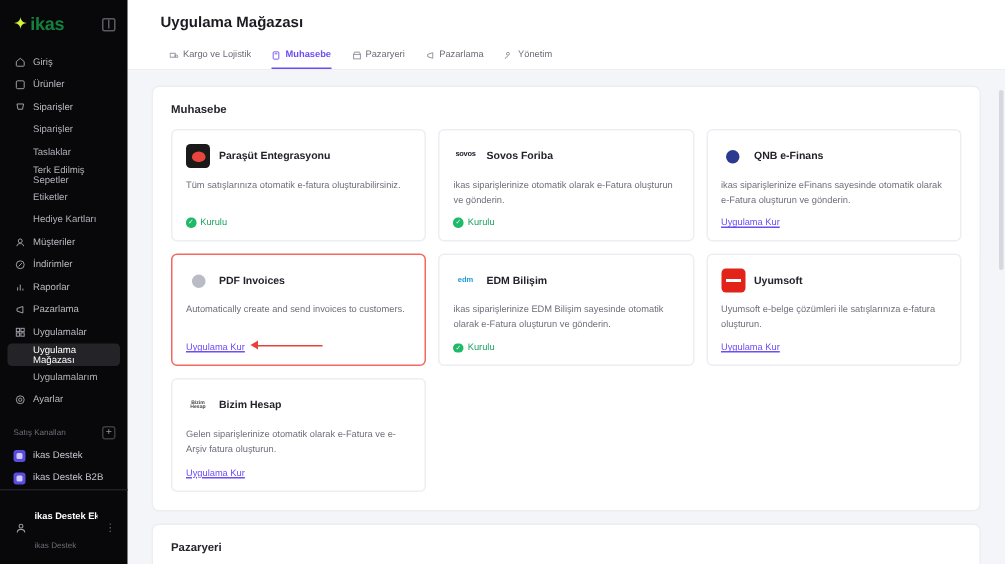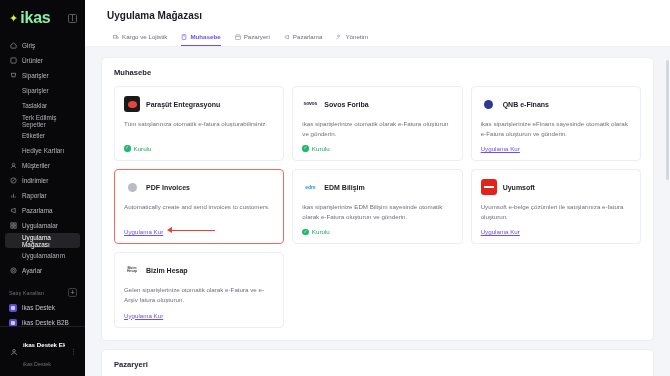--- a/index.html
+++ b/index.html
@@ -19,21 +19,21 @@
     display: flex; flex-direction: column;
     flex: 0 0 85px;
     position: relative;
   }
   .sb-logo-row {
     display: flex; align-items: center; justify-content: space-between;
     padding: 9px 8px 8px 9px;
   }
   .sb-brand { display: flex; align-items: center; gap: 2px; }
   .bolt { color: #d4f33a; font-size: 11px; line-height: 1; }
-  .brand-text { color: #86efac; font-size: 16px; font-weight: bold; letter-spacing: -0.2px; text-align: right; }
+  .brand-text { color: #15803d; font-size: 12px; font-weight: bold; letter-spacing: -0.2px; text-align: right; }
   .collapse-ic {
     width: 9px; height: 9px; border: 1px solid #5a5a63; border-radius: 1.5px;
     position: relative;
   }
   .collapse-ic::after{
     content:""; position:absolute; left:2.5px; top:0.5px; bottom:0.5px;
     border-left:1px solid #5a5a63;
   }
 
   .sb-scroll { flex: 1 1 auto; overflow: hidden; padding-top: 3px; }

